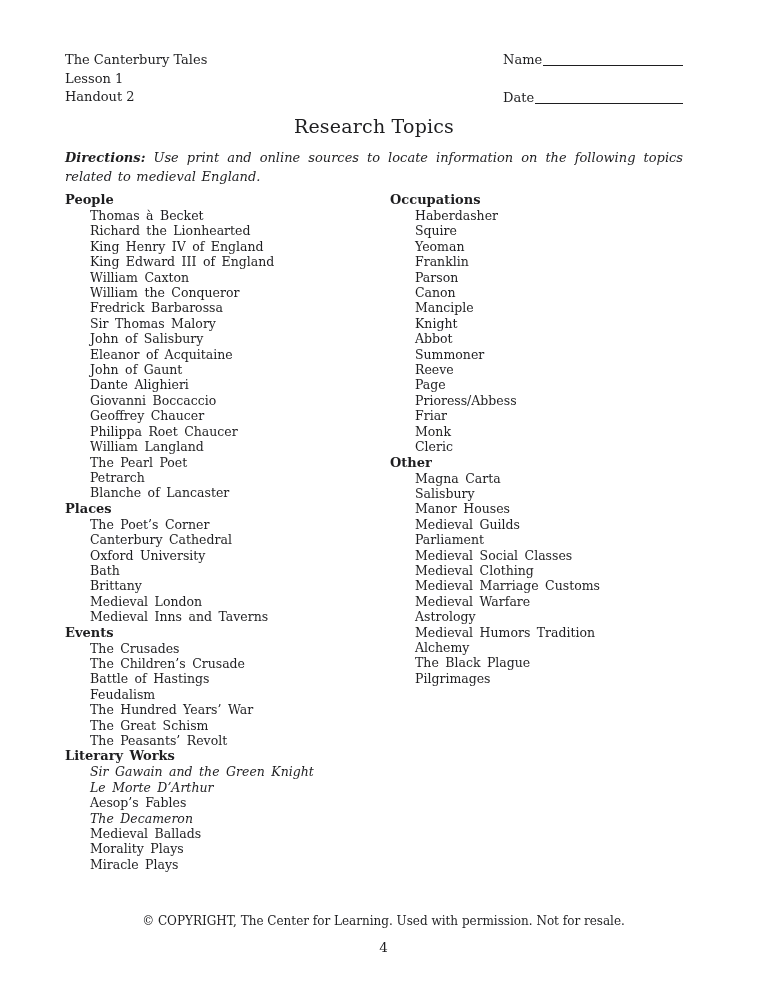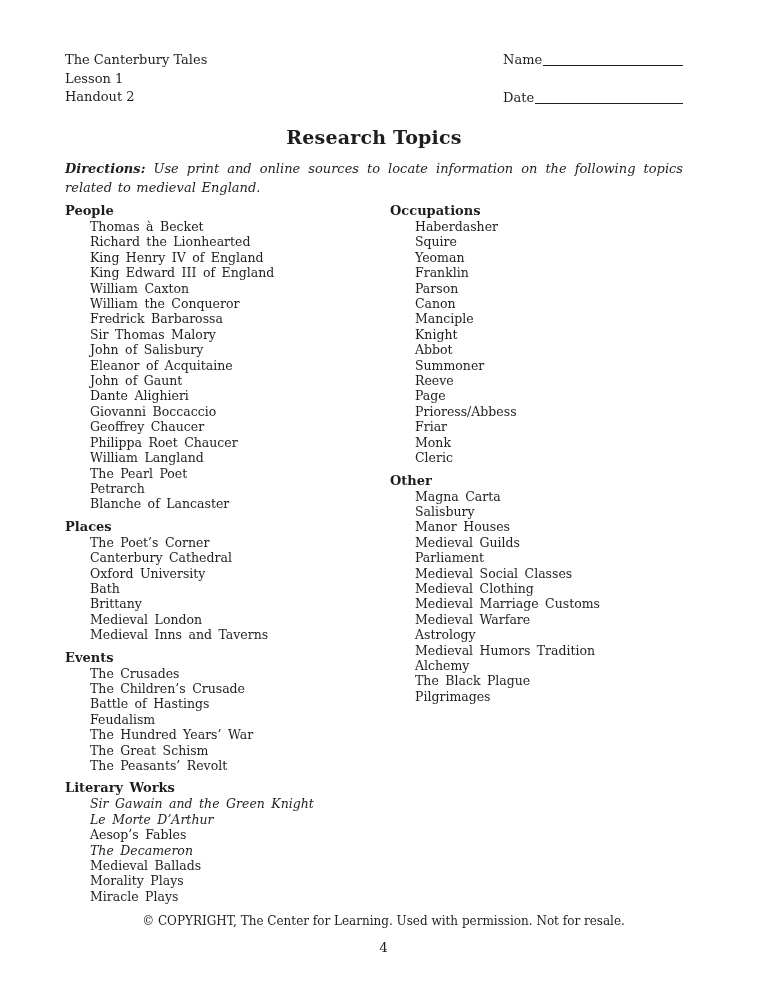--- a/index.html
+++ b/index.html
@@ -16,31 +16,31 @@
   .header { display: flex; justify-content: space-between; align-items: flex-start;
             font-size: 13px; line-height: 18.5px; }
   .header-left div { white-space: nowrap; }
   .header-right { width: 180px; }
   .fill-row { display: flex; }
   .fill-row + .fill-row { margin-top: 19px; }
   .fill-label { flex: none; }
   .blank { flex: 1; border-bottom: 1.2px solid #1e1e20; height: 15px; margin-left: 1px; }
 
   
-  .title { font-size: 19px; line-height: 24px; font-weight: bold; text-align: center;
-           margin-top: 18px; letter-spacing: 0.2px; }
+  .title { font-size: 19px; line-height: 24px; font-weight: normal; text-align: center;
+           margin-top: 7px; letter-spacing: 0.2px; }
   .directions { font-size: 13px; line-height: 18.5px; text-align: justify;
                 margin-top: 11px; word-spacing: 1.5px; font-style: italic; }
   .directions b { word-spacing: normal; }
 
   
   .columns { display: flex; margin-top: 6px; }
   .col-left { width: 325px; flex: none; }
   .col-right { flex: 1; }
-  .section + .section { margin-top: 7px; }
+  .section + .section { }
   .section-heading { font-weight: bold; font-size: 13px; line-height: 16px; word-spacing: 2px; }
   .topic-list { list-style: none; }
   .topic-item { padding-left: 25px; font-size: 12.5px; line-height: 15.4px;
                 word-spacing: 2.5px; white-space: nowrap; }
   .topic-item.italic { font-style: italic; }
 
   
   .footer { position: absolute; left: 0; right: 6px; top: 914px; text-align: center; }
   .copyright { font-size: 12px; line-height: 14px; }
   .page-number { font-size: 13.5px; line-height: 16px; margin-top: 11px; }

